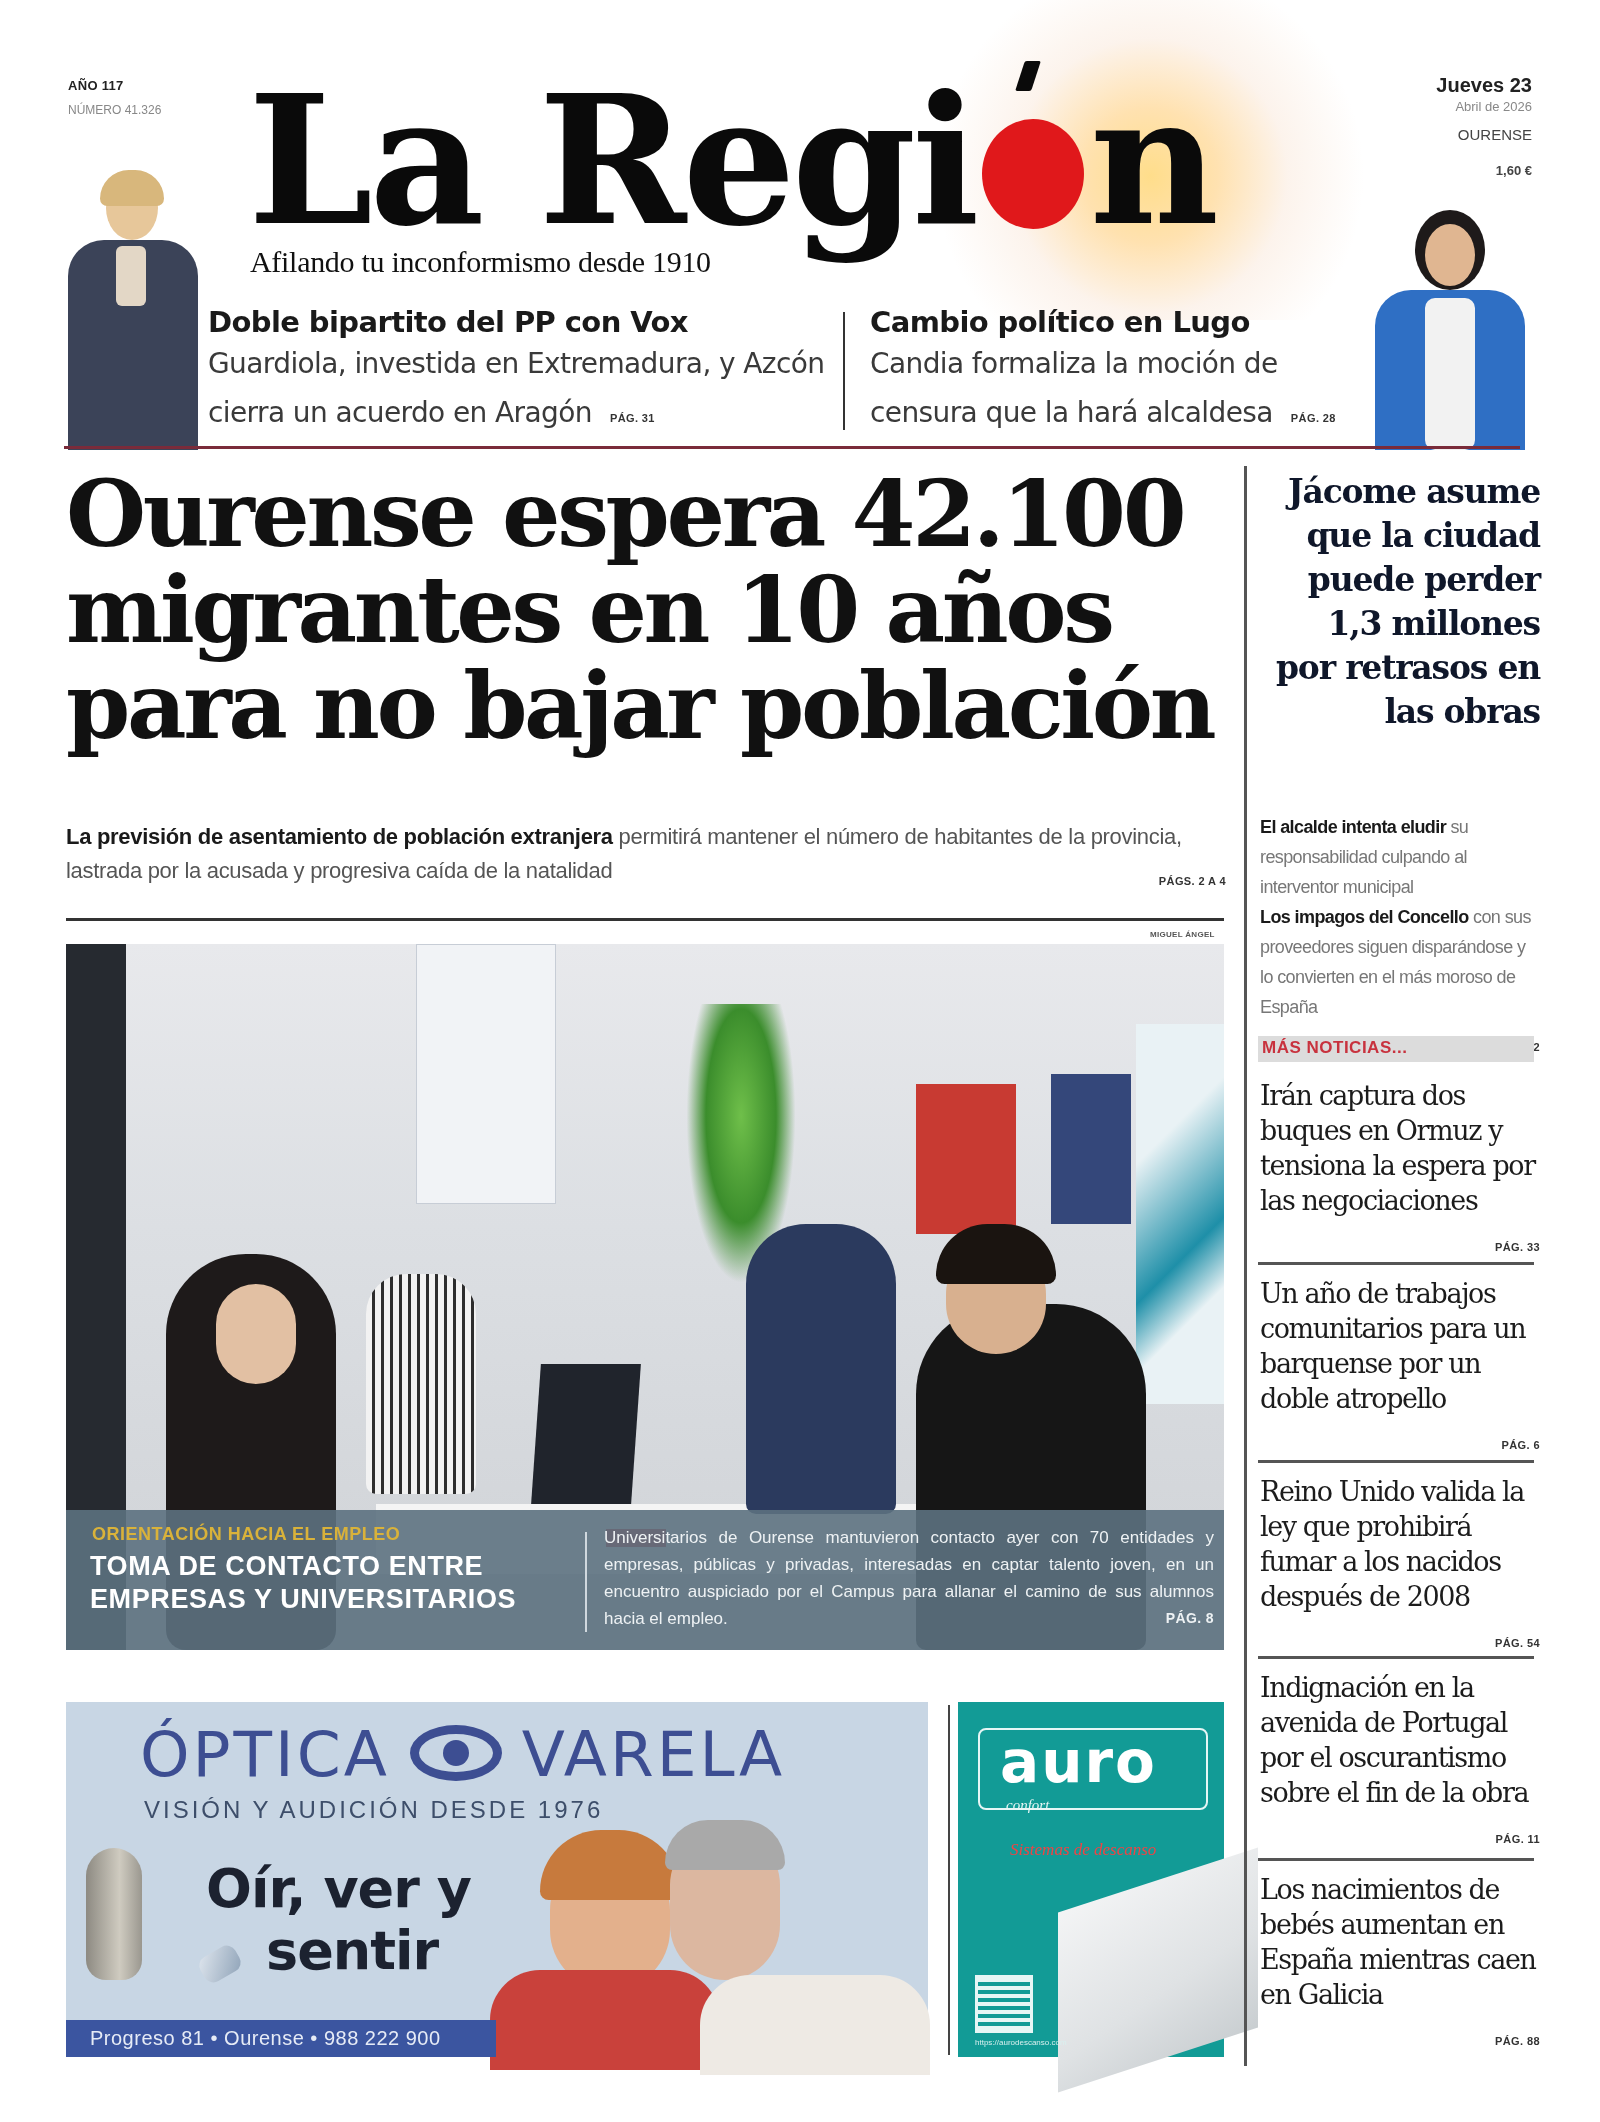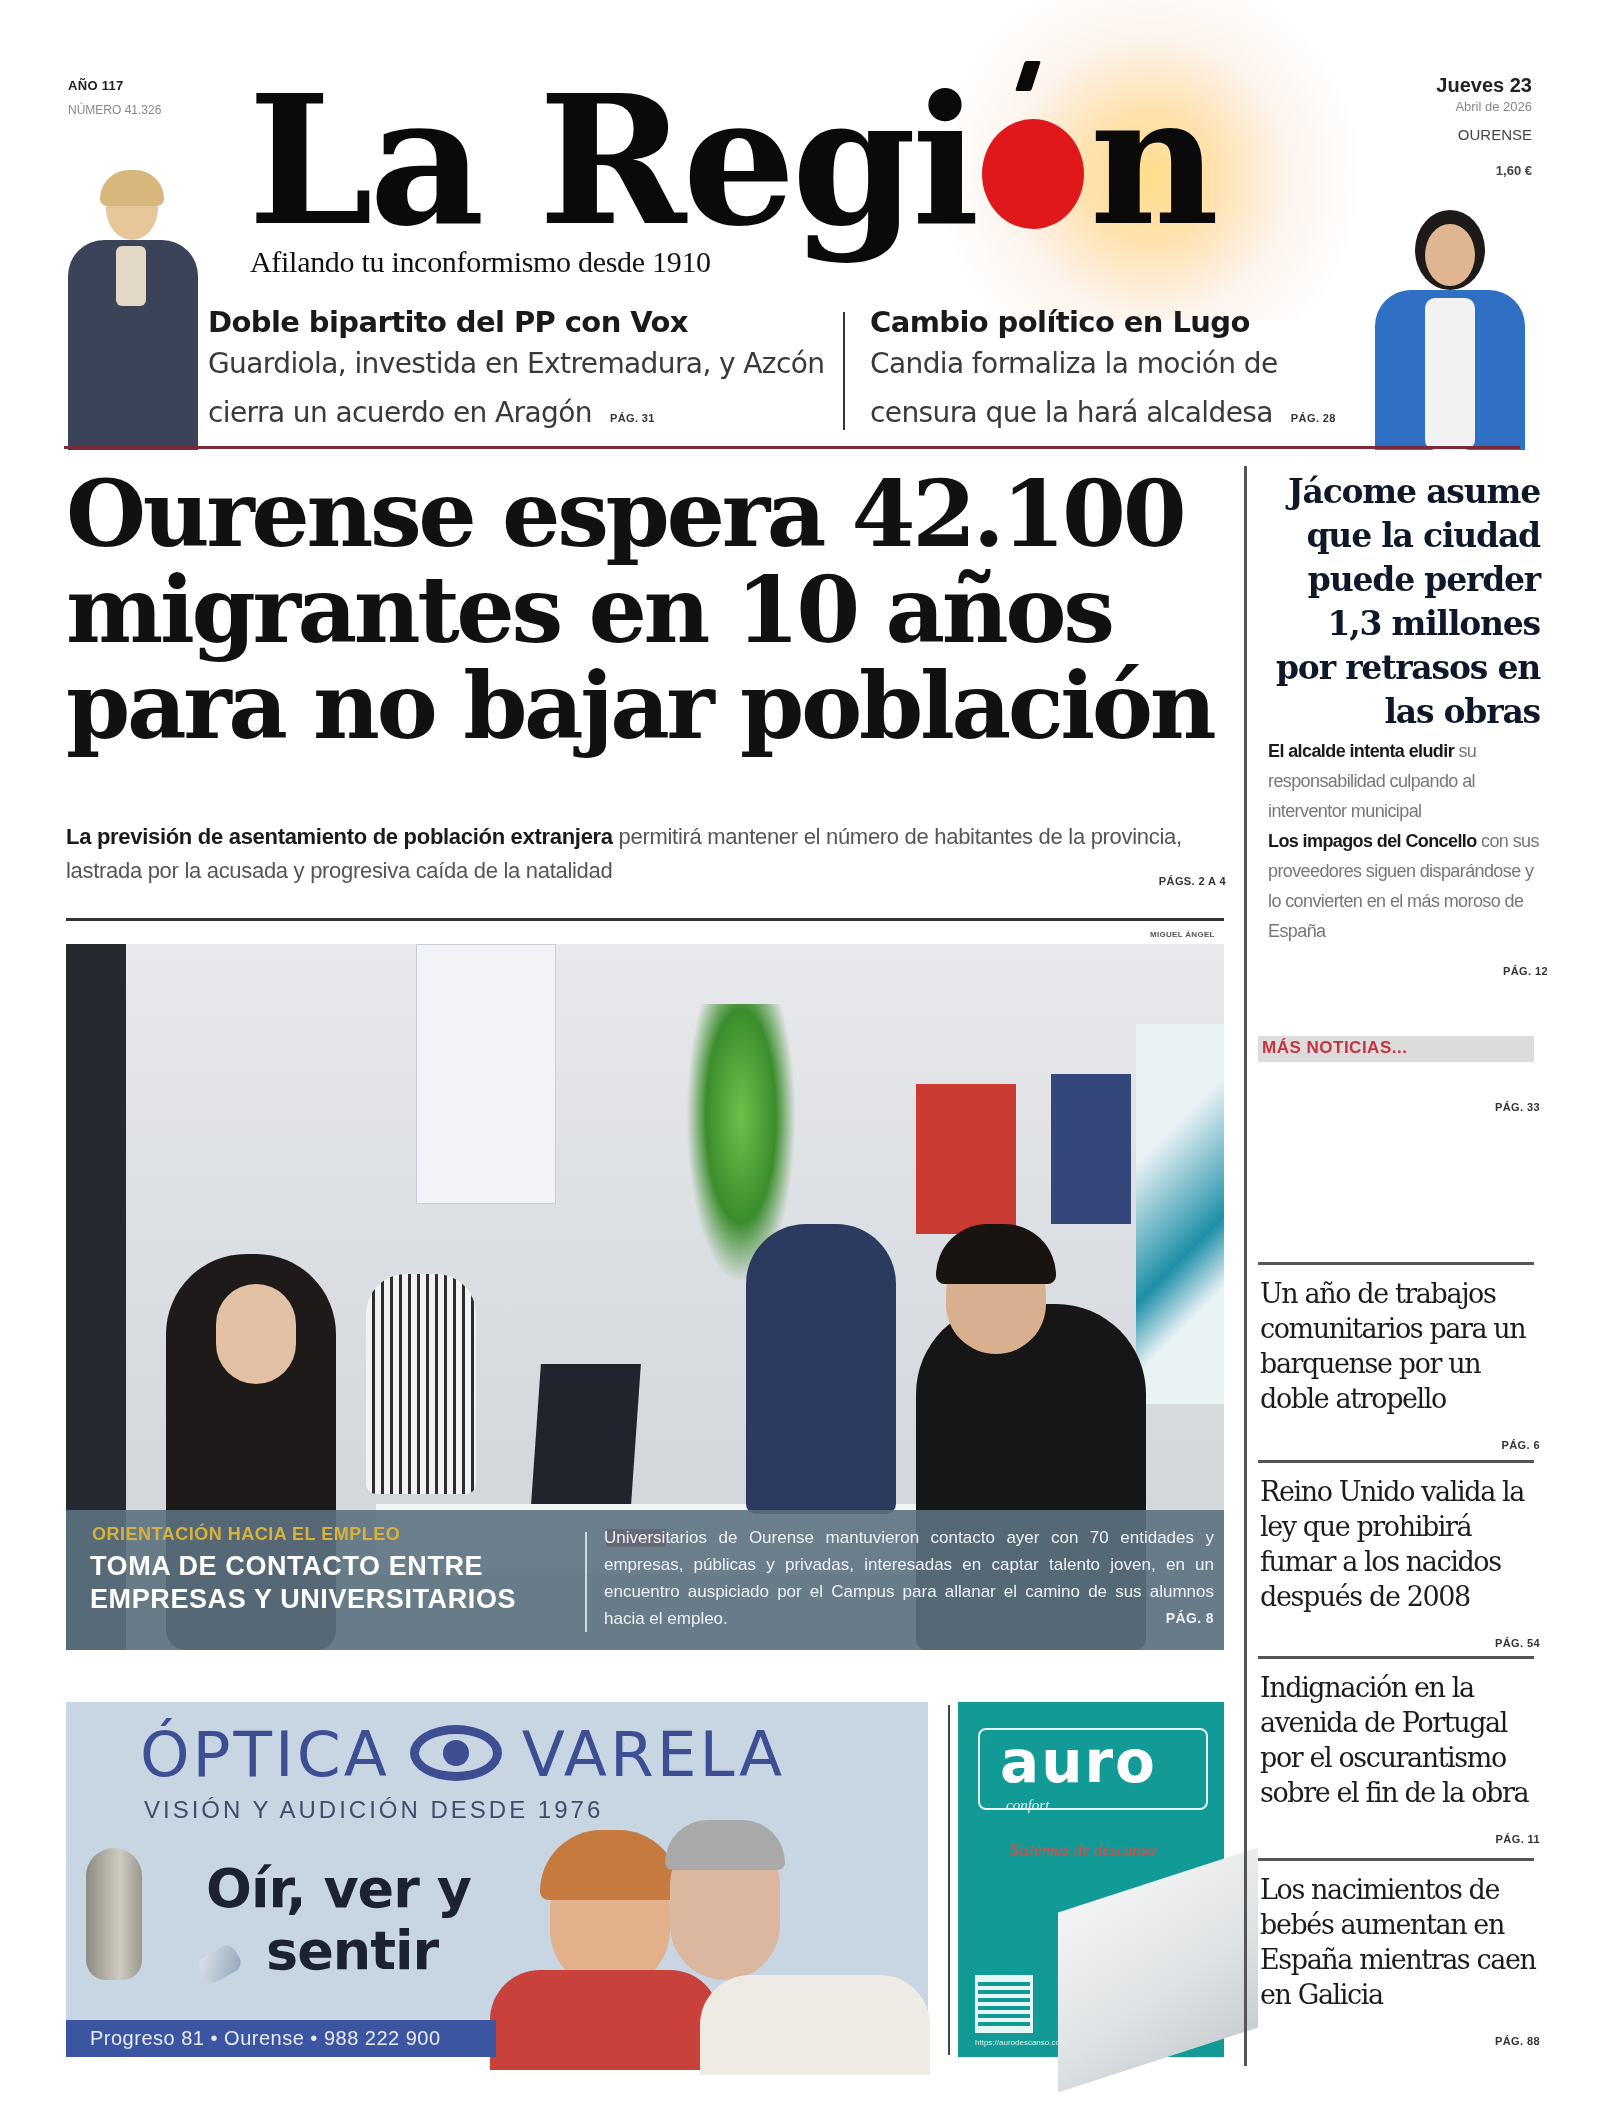--- a/index.html
+++ b/index.html
@@ -93,21 +93,21 @@
   .auro-qr { left: 975px; top: 1975px; width: 58px; height: 58px; background:
       repeating-linear-gradient(0deg, #e6f6f5 0 4px, transparent 4px 8px),
       repeating-linear-gradient(90deg, #129b96 0 4px, transparent 4px 8px); border: 3px solid #e6f6f5; }
   .auro-url { left: 975px; top: 2038px; font-size: 8px; color: #d9f0ef; }
   .vsep-ad { left: 948px; top: 1705px; width: 2px; height: 350px; background: #444; }
 
   
   .col-rule { left: 1244px; top: 466px; width: 3px; height: 1600px; background: #555; }
   .rc { left: 1260px; width: 280px; }
   .rc-lead { top: 470px; font-family: "DejaVu Serif", serif; font-weight: bold; font-size: 33px; line-height: 44px; color: #0f172a; letter-spacing: -1.2px; text-align: right; }
-  .rc-sub { top: 736px; font-size: 18px; line-height: 30px; color: #777; letter-spacing: -0.6px; margin-left: 8px; }
+  .rc-sub { top: 812px; font-size: 18px; line-height: 30px; color: #777; letter-spacing: -0.6px; }
   .rc-sub b { color: #1a1a1a; }
   .rc-pag { text-align: right; }
   .mas { left: 1258px; top: 1036px; width: 276px; height: 26px; background: #dcdcdc; }
   .mas-text { left: 1262px; top: 1038px; font-size: 17px; font-weight: bold; color: #c8323e; letter-spacing: 0.5px; }
   .rc-news { font-family: "DejaVu Serif", serif; font-weight: normal; font-size: 27px; line-height: 35px; color: #1c1c1c; letter-spacing: -1.4px; }
   .rc-rule { left: 1258px; width: 276px; height: 3px; background: #555; }
 </style>
 </head>
 <body>
 
@@ -228,20 +228,21 @@
 <div class="abs rc rc-sub">
   <div><b>El alcalde intenta eludir</b><span> su responsabilidad culpando al interventor municipal</span></div>
   <div><b>Los impagos del Concello</b><span> con sus proveedores siguen disparándose y lo convierten en el más moroso de España</span></div>
   <div class="rc-pag" style="margin-top:8px;"><span class="pag">PÁG. 12</span></div>
 </div>
 
 <div class="abs mas"></div>
 <div class="abs mas-text">MÁS NOTICIAS...</div>
 
 <div class="abs rc rc-news" style="top:1078px;">
+  <div>Irán captura dos buques en Ormuz y tensiona la espera por las negociaciones</div>
   <div class="rc-pag" style="margin-top:6px;"><span class="pag">PÁG. 33</span></div>
 </div>
 <div class="abs rc-rule" style="top:1262px;"></div>
 
 <div class="abs rc rc-news" style="top:1276px;">
   <div>Un año de trabajos comunitarios para un barquense por un doble atropello</div>
   <div class="rc-pag" style="margin-top:6px;"><span class="pag">PÁG. 6</span></div>
 </div>
 <div class="abs rc-rule" style="top:1460px;"></div>
 

